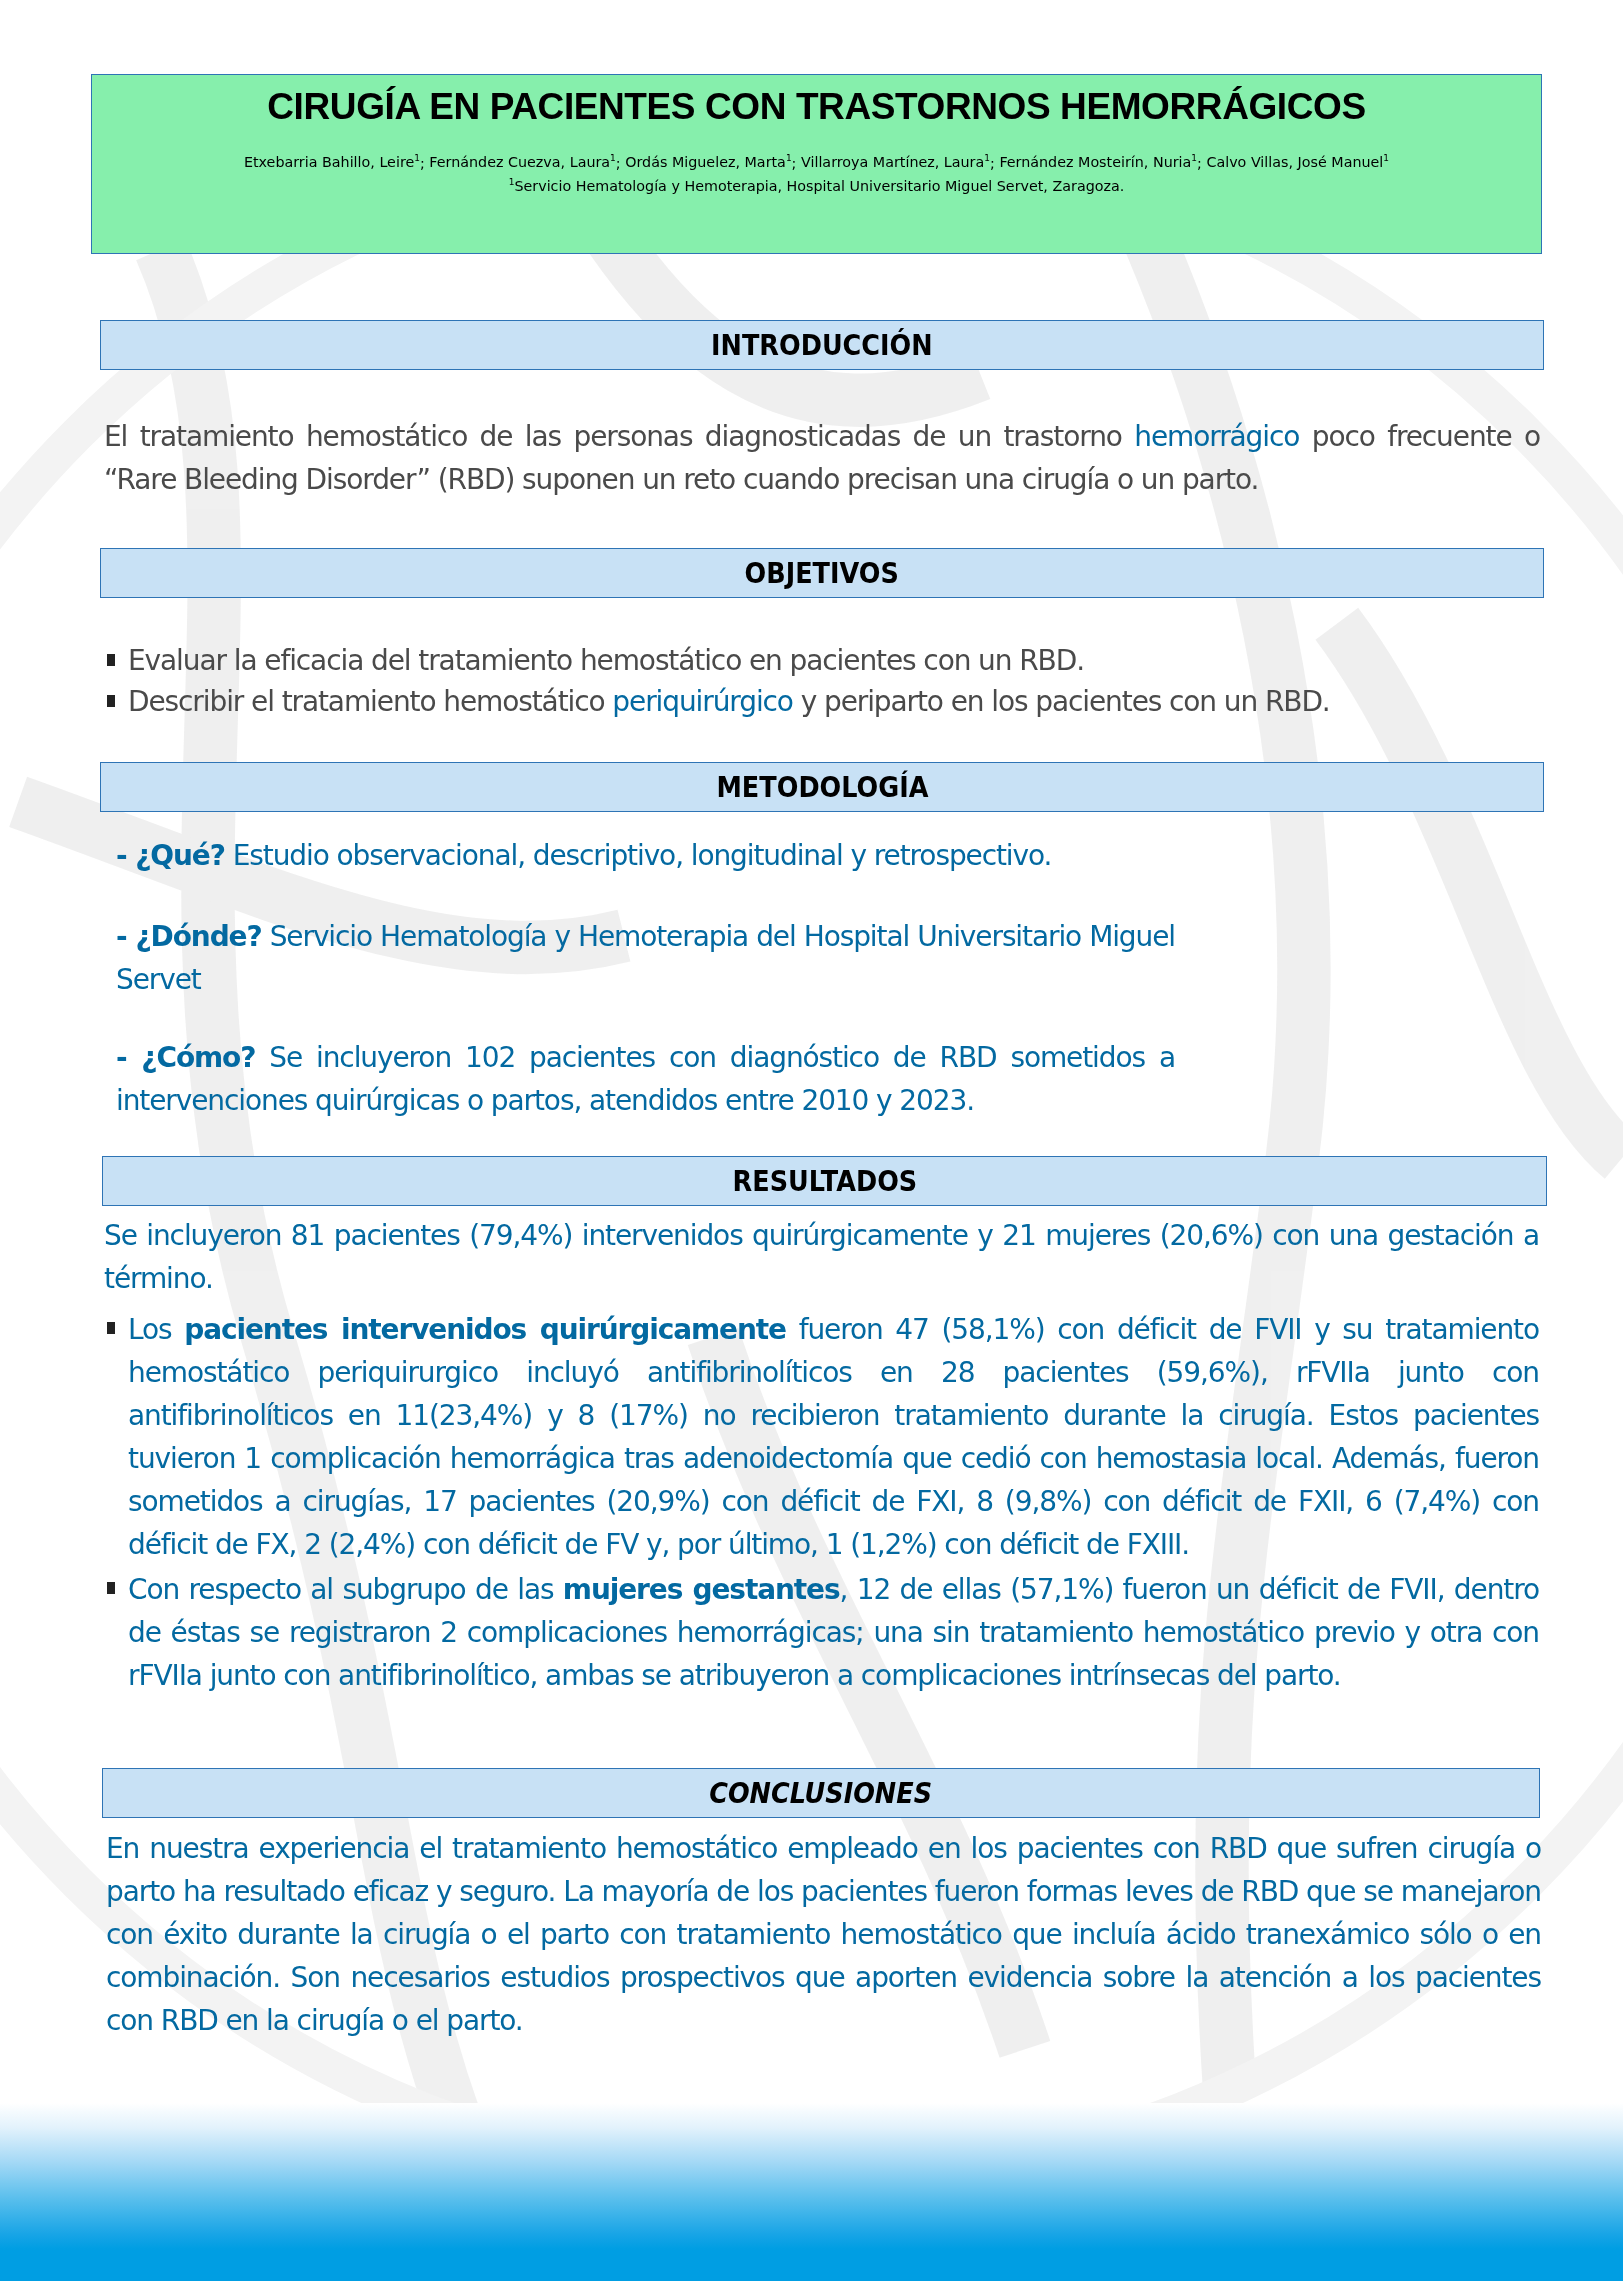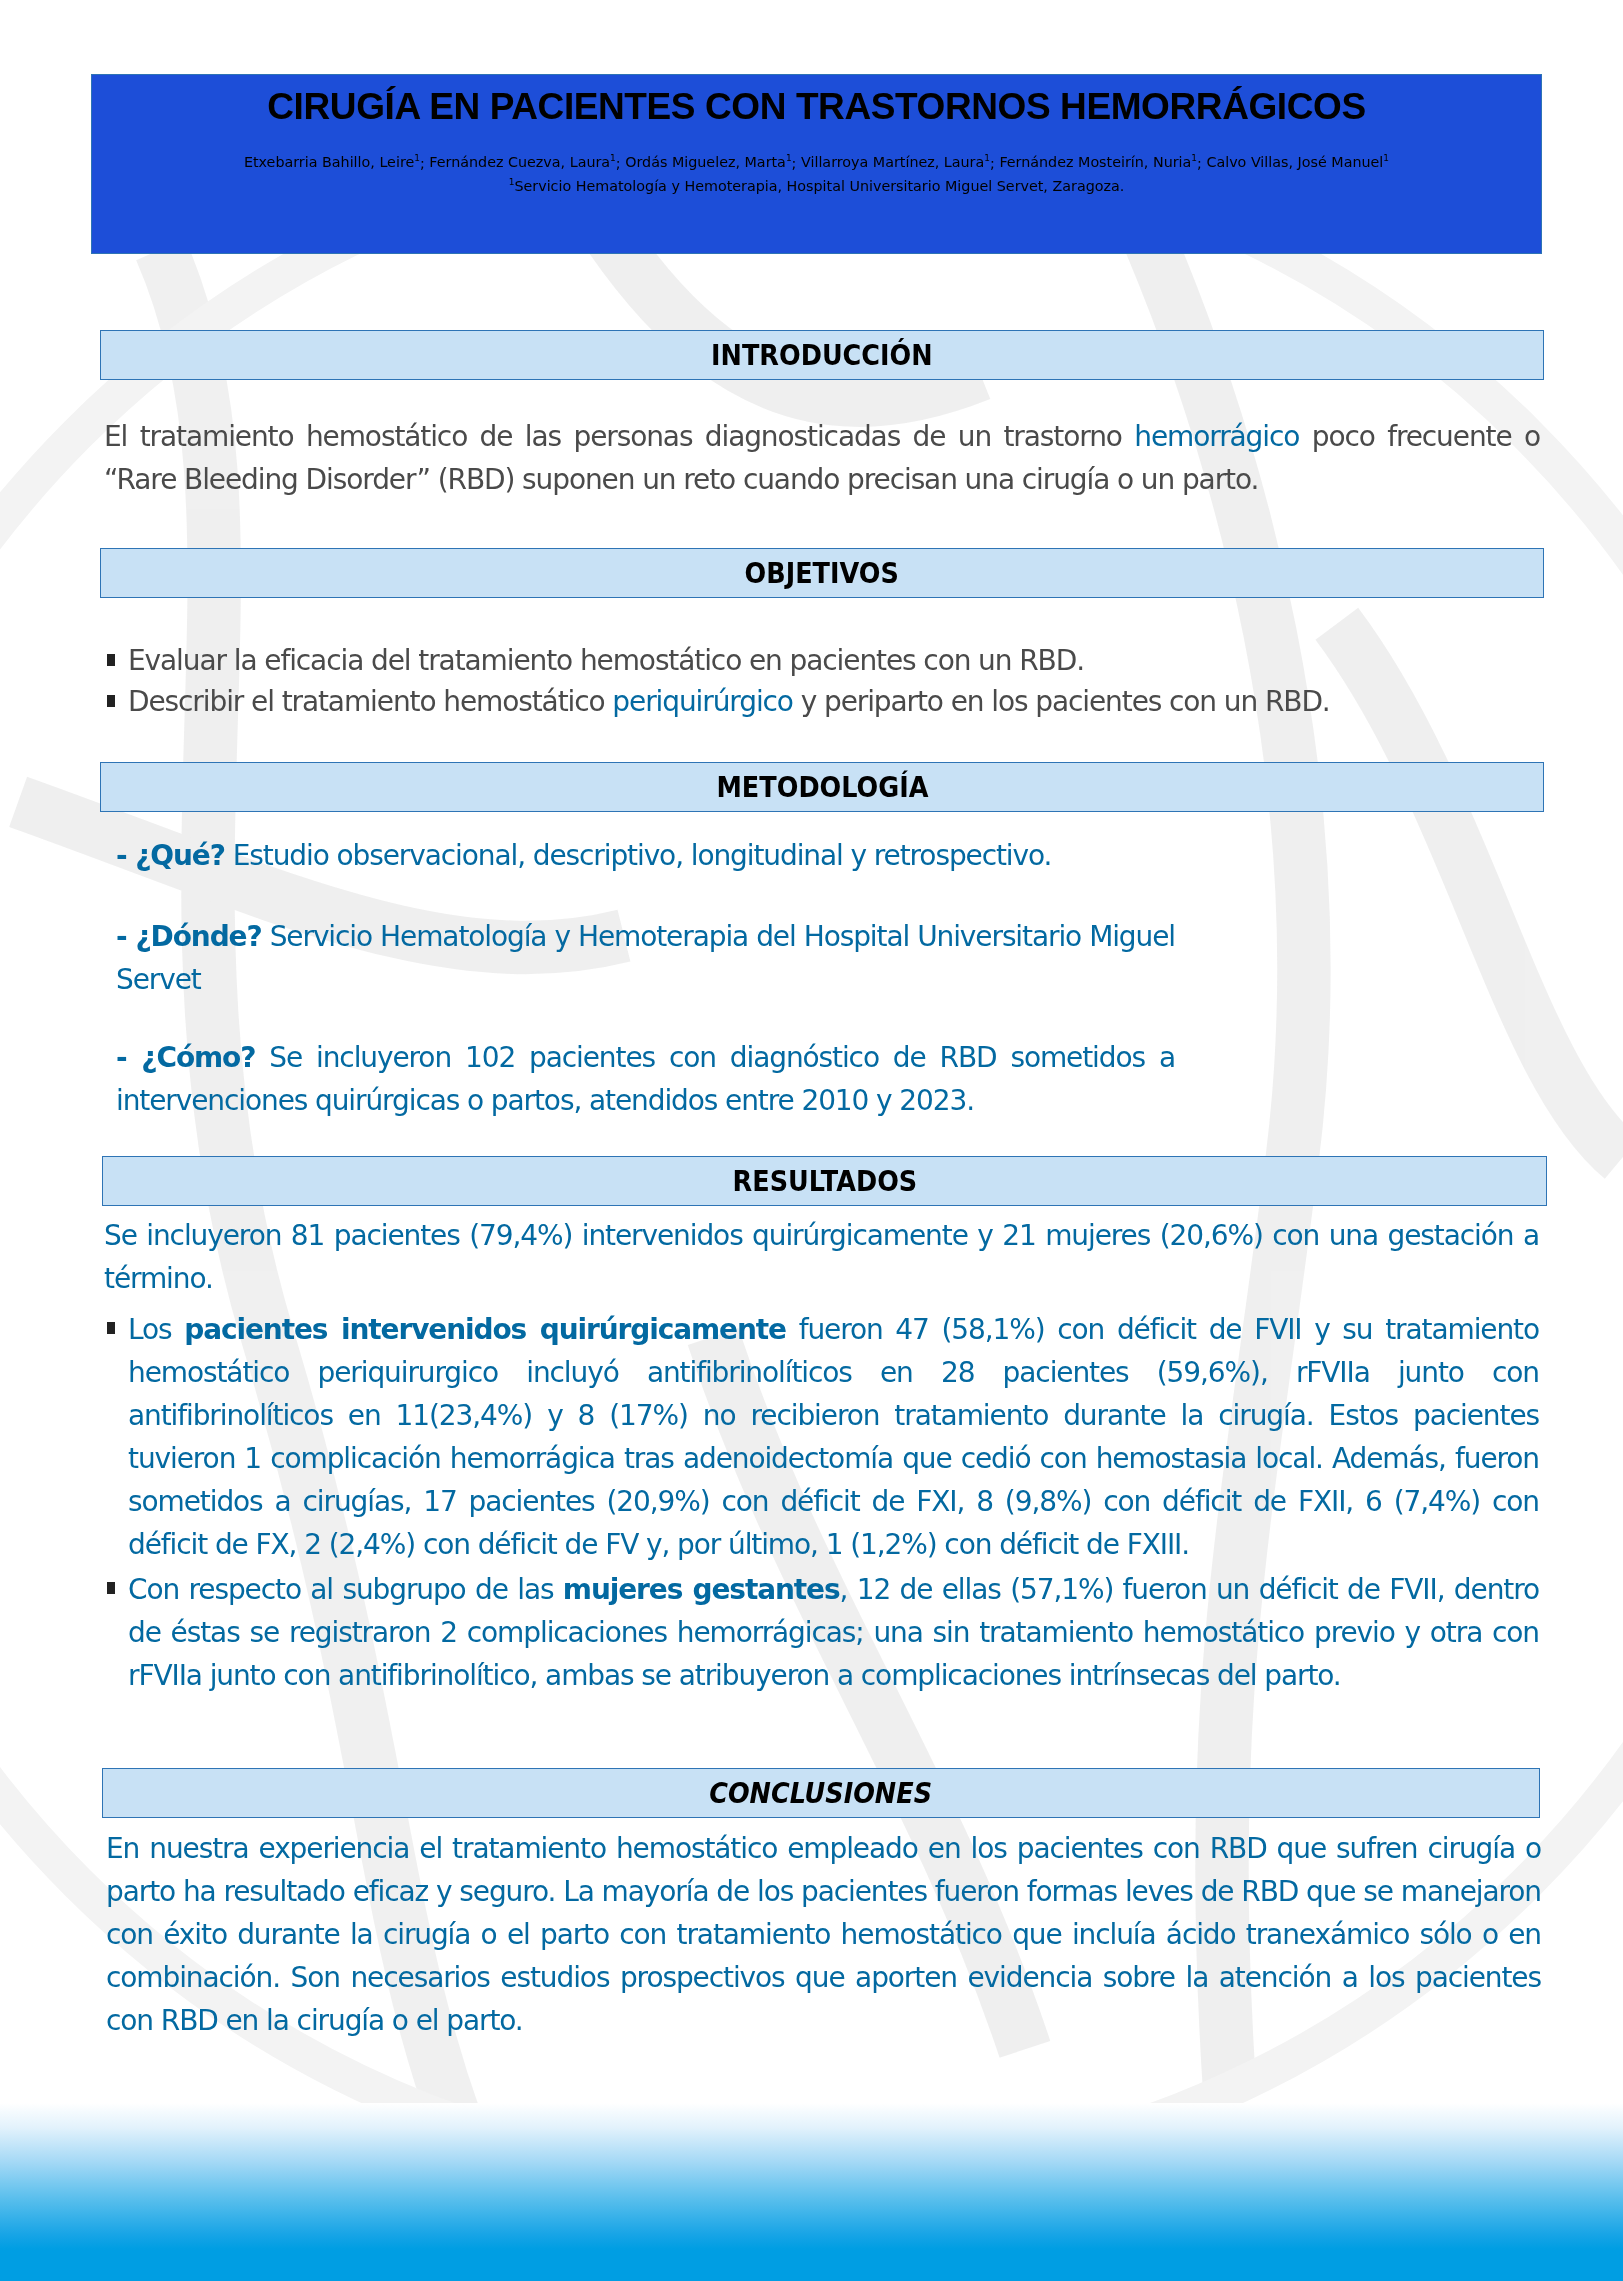--- a/index.html
+++ b/index.html
@@ -17,21 +17,21 @@
       position: absolute; inset: 0; z-index: 0; pointer-events: none;
     }
     .bottom-band {
       position: absolute; left: 0; right: 0; bottom: 0; height: 178px; z-index: 0;
       background: linear-gradient(to bottom, rgba(255,255,255,1) 0%, #e2f2fc 14%, #a8daf6 32%, #55bdec 55%, #17a4e6 74%, #009ee3 82%, #009ee3 100%);
     }
     .content { position: relative; z-index: 1; }
 
     .title-box {
       position: absolute; left: 91px; top: 74px; width: 1451px; height: 180px;
-      background: #1d4ed8; border: 1.8px solid #2e74b5; box-sizing: border-box;
+      background: #86efac; border: 1.8px solid #2e74b5; box-sizing: border-box;
       text-align: center;
     }
     .title {
       margin: 9px 0 0 0; font-family: "Liberation Sans", sans-serif; font-weight: bold;
       font-size: 37px; line-height: 46px; letter-spacing: -0.4px;
     }
     .authors {
       margin-top: 19.6px; font-family: "DejaVu Sans", sans-serif;
       font-size: 14.3px; line-height: 19.6px;
     }
@@ -82,21 +82,21 @@
   <div class="title-box">
     <div class="title">
       <div>CIRUGÍA EN PACIENTES CON TRASTORNOS HEMORRÁGICOS</div>
     </div>
     <div class="authors">
       <div id="author-list"><span>Etxebarria Bahillo, Leire<sup>1</sup></span>; <span>Fernández Cuezva, Laura<sup>1</sup></span>; <span>Ordás Miguelez, Marta<sup>1</sup></span>; <span>Villarroya Martínez, Laura<sup>1</sup></span>; <span>Fernández Mosteirín, Nuria<sup>1</sup></span>; <span>Calvo Villas, José Manuel<sup>1</sup></span></div>
       <div><sup>1</sup><span>Servicio Hematología y Hemoterapia, Hospital Universitario Miguel Servet, Zaragoza.</span></div>
     </div>
   </div>
 
-  <div class="section-header" style="left: 100px; top: 330px; width: 1444px; transform: none;">
+  <div class="section-header" style="left: 100px; top: 320px; width: 1444px; transform: none;">
       <span style="transform: scaleX(0.88);">INTRODUCCIÓN</span>
     </div>
   <div class="para grey" style="left:104px; top:415px; width:1436px;">
     <span>El tratamiento hemostático de las personas diagnosticadas de un trastorno </span><span class="dark">hemorrágico</span><span> poco frecuente o “Rare Bleeding Disorder” (RBD) suponen un reto cuando precisan una cirugía o un parto.</span>
   </div>
 
   <div class="section-header" style="left: 100px; top: 548px; width: 1444px; transform: none;">
       <span style="transform: scaleX(0.88);">OBJETIVOS</span>
     </div>
   <div class="para grey" style="left:91px; top:640px; width:1453px; line-height:41px;">

